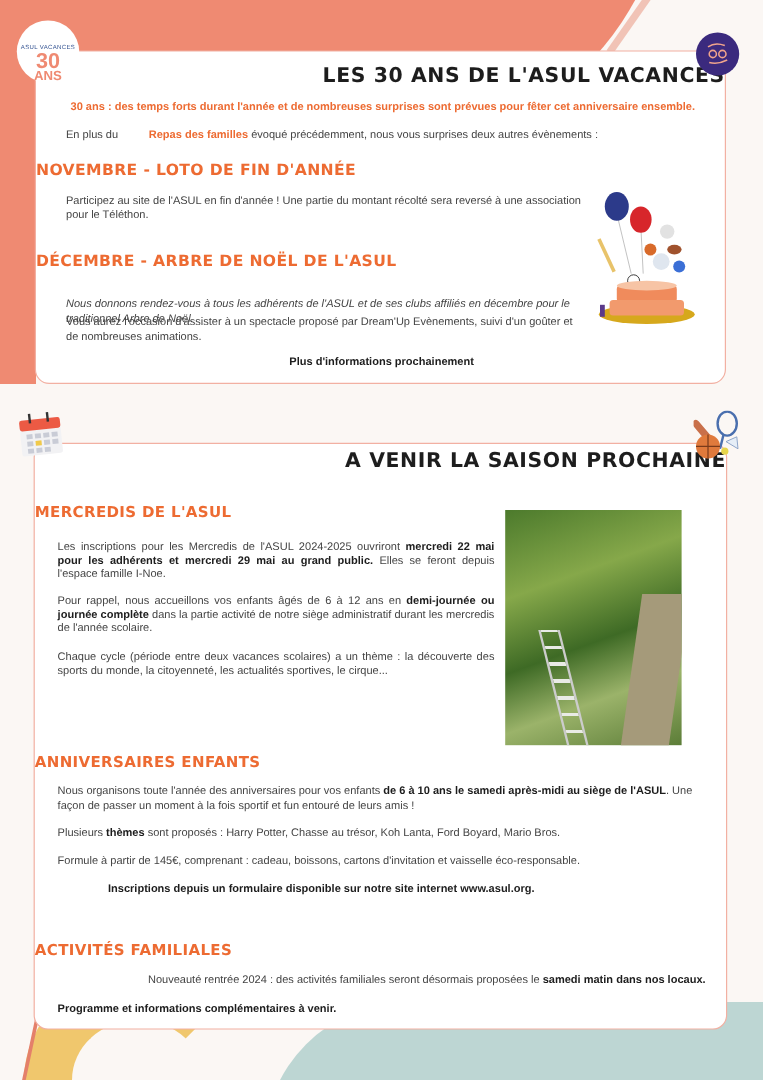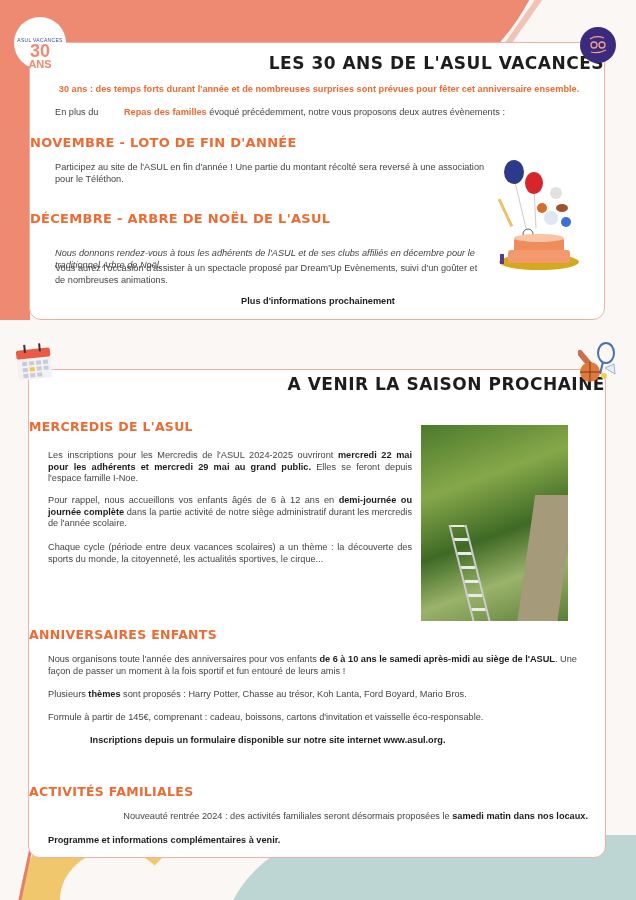--- a/index.html
+++ b/index.html
@@ -101,21 +101,21 @@
 <div class="bg-shape bg-top-line"></div>
 <div class="bg-shape bg-left-strip"></div>
 <div class="bg-shape bg-teal"></div>
 <div class="bg-shape bg-yellow"></div>
 <div class="bg-shape bg-red-line"></div>
 
 <div class="card card-1">
   <div class="title" style="top:10px;font-size:17px;">LES 30 ANS DE L'ASUL VACANCES</div>
   <div class="txt intro-orange" style="left:14px;top:41px;width:550px;text-align:center;">30 ans : des temps forts durant l'année et de nombreuses surprises sont prévues pour fêter cet anniversaire ensemble.</div>
   <div class="txt" style="left:25px;top:64px;width:530px;">
-    <span>En plus du </span><span class="orange-b">Repas des familles</span><span> évoqué précédemment, notre vous proposons deux autres évènements :</span>
+    <span>En plus du </span><span class="orange-b">Repas des familles</span><span> évoqué précédemment, nous vous surprises deux autres évènements :</span>
   </div>
 
   <div class="h-orange" style="top:92px;width:430px;font-size:13px;">NOVEMBRE - LOTO DE FIN D'ANNÉE</div>
   <div class="txt" style="left:25px;top:119px;width:430px;">Participez au site de l'ASUL en fin d'année ! Une partie du montant récolté sera reversé à une association pour le Téléthon.</div>
 
   <div class="h-orange" style="top:168px;width:500px;font-size:13px;">DÉCEMBRE - ARBRE DE NOËL DE L'ASUL</div>
   <div class="txt" style="left:25px;top:205px;width:430px;font-style:italic;">Nous donnons rendez-vous à tous les adhérents de l'ASUL et de ses clubs affiliés en décembre pour le traditionnel Arbre de Noël.</div>
   <div class="txt" style="left:25px;top:220px;width:430px;">Vous aurez l'occasion d'assister à un spectacle proposé par Dream'Up Evènements, suivi d'un goûter et de nombreuses animations.</div>
 
   <div class="txt" style="left:0;top:253px;width:576px;text-align:center;font-weight:bold;color:#1d1d1d;">Plus d'informations prochainement</div>

